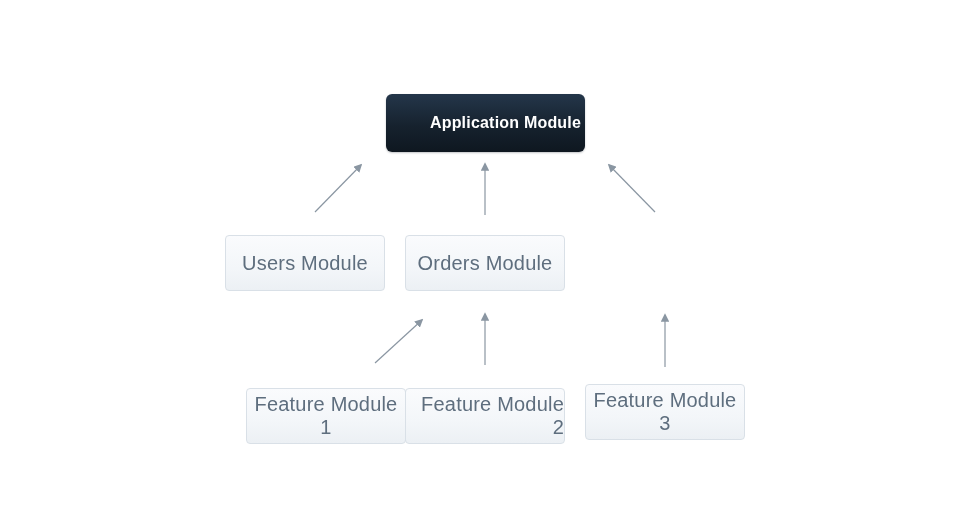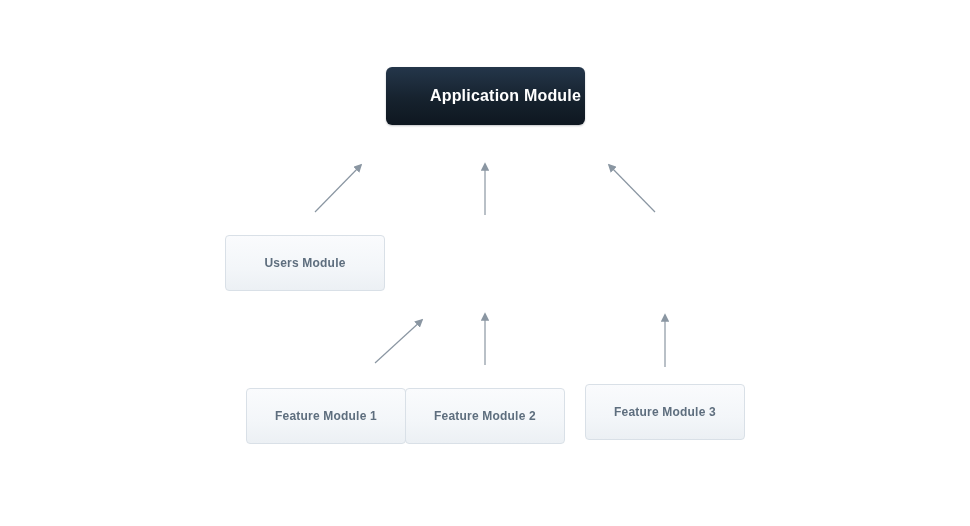--- a/index.html
+++ b/index.html
@@ -46,30 +46,30 @@
   }
   .node-light {
     width: 160px;
     height: 56px;
     border-radius: 4px;
     border: 1px solid #d9e0e7;
     background: linear-gradient(to bottom, #fafbfd 0%, #f3f6f9 60%, #ecf0f4 100%);
   }
   .node-light .node-label {
     color: #5e6e7e;
-    font-size: 12px;
-    font-weight: 700;
+    font-size: 20px;
+    font-weight: 400;
     letter-spacing: 0.2px;
   }
-  .pos-application { left: 386px; top: 67px; padding-left: 40px; }
+  .pos-application { left: 386px; top: 94px; padding-left: 40px; }
   .pos-users       { left: 225px; top: 235px; }
   .pos-orders      { left: 405px; top: 235px; }
   .pos-chat        { left: 585px; top: 235px; }
   .pos-feature1    { left: 225px; top: 388px; margin-left: 21px; }
-  .pos-feature2    { left: 405px; top: 388px; }
+  .pos-feature2    { left: 405px; top: 388px; text-align: right; }
   .pos-feature3    { left: 585px; top: 384px; }
   .edge-line {
     stroke: #8a96a2;
     stroke-width: 1.2;
     fill: none;
   }
 </style>
 </head>
 <body>
 
@@ -90,20 +90,23 @@
   </svg>
 
   <div class="node node-dark pos-application">
     <span class="node-label">Application Module</span>
   </div>
 
   <div class="node node-light pos-users">
     <span class="node-label">Users Module</span>
   </div>
 
+  <div class="node node-light pos-orders">
+    <span class="node-label">Orders Module</span>
+  </div>
 
 
   <div class="node node-light pos-feature1">
     <span class="node-label">Feature Module 1</span>
   </div>
 
   <div class="node node-light pos-feature2">
     <span class="node-label">Feature Module 2</span>
   </div>
 

